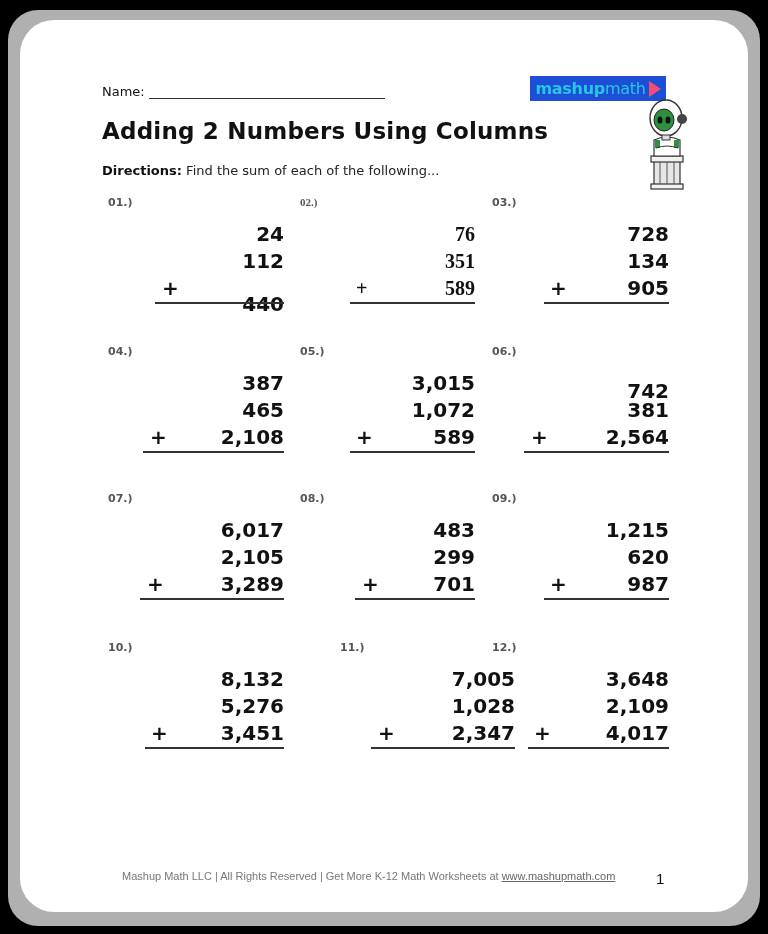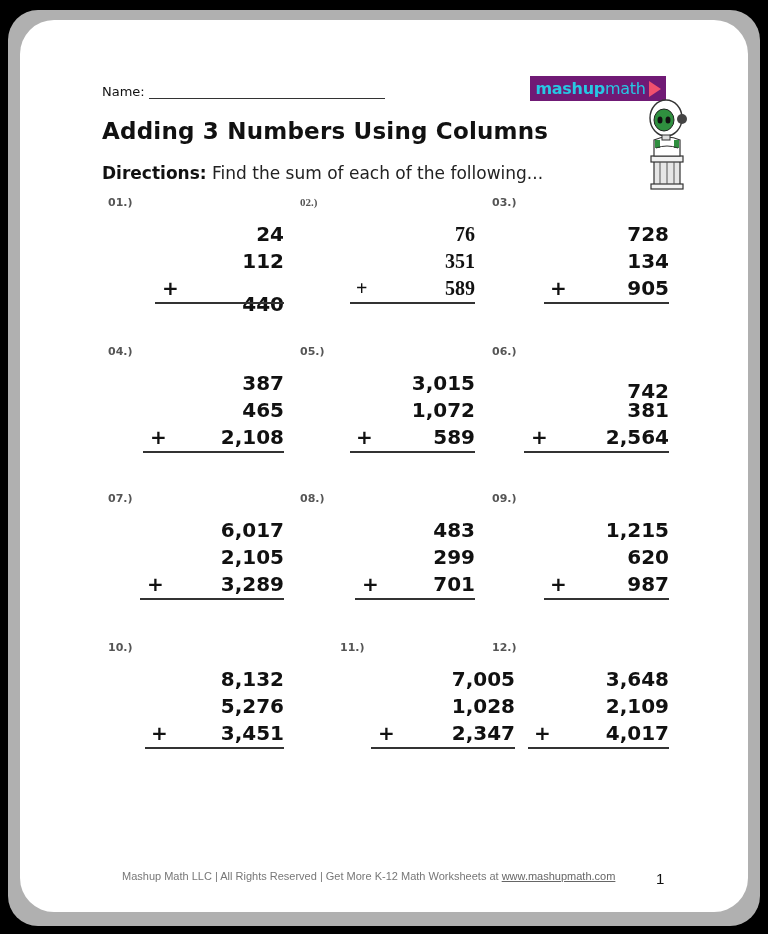--- a/index.html
+++ b/index.html
@@ -20,25 +20,25 @@
     display:flex; align-items:flex-end;
   }
   .name-line {
     display:inline-block; width:236px; border-bottom:1px solid #333; margin-left:4px; height:12px;
   }
   .title {
     position:absolute; left:102px; top:118px; font-size:23px; font-weight:bold; color:#111;
     letter-spacing:0.2px;
   }
   .directions {
-    position:absolute; left:102px; top:163px; font-size:17px; color:#222;
+    position:absolute; left:102px; top:163px; font-size:13px; color:#222;
   }
   .directions b { font-weight:bold; color:#111; }
   .logo {
-    position:absolute; left:530px; top:76px; width:136px; height:25px; background:#701a75;
+    position:absolute; left:530px; top:76px; width:136px; height:25px; background:#1d4ed8;
     display:flex; align-items:center; justify-content:center; font-weight:bold;
     font-size:16px; color:#27c7e3; letter-spacing:-0.3px;
   }
   .logo .thin { font-weight:normal; }
   .logo .play {
     width:0; height:0; border-top:8px solid transparent; border-bottom:8px solid transparent;
     border-left:12px solid #f0506e; margin-left:3px;
   }
   .robot { position:absolute; left:636px; top:98px; width:60px; height:92px; }
   .problem { position:absolute; width:180px; height:125px; }
@@ -63,21 +63,21 @@
 <body>
 
 <div class="frame"></div>
 <div class="card"></div>
 
 <div class="name-row">
   <span>Name:</span>
   <span class="name-line"></span>
 </div>
 
-<div class="title">Adding 3 Numbers Using Columns</div>
+<div class="title">Adding 2 Numbers Using Columns</div>
 
 <div class="directions">
   <b>Directions:</b><span> Find the sum of each of the following...</span>
 </div>
 
 <div class="logo">
   <span>mashup</span>
     <span class="thin">math</span>
   <span class="play"></span>
 </div>

